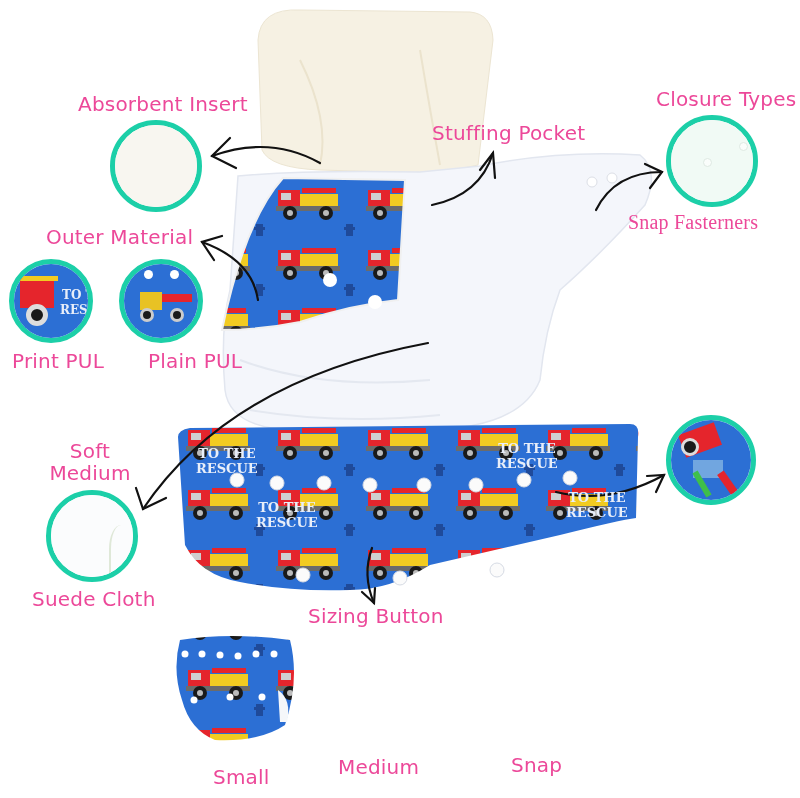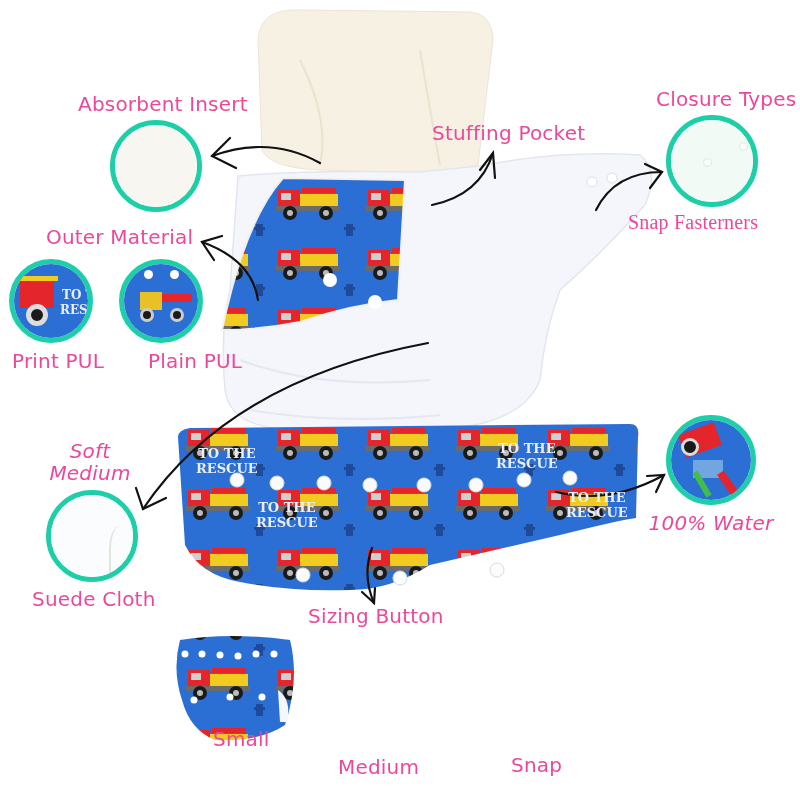--- a/index.html
+++ b/index.html
@@ -1,19 +1,19 @@
 <!DOCTYPE html>
 <html><head>
 <meta charset="utf-8">
 <style>
   * { box-sizing: border-box; margin: 0; padding: 0; }
   html, body { width: 800px; height: 798px; background: #ffffff; overflow: hidden; }
   body { position: relative; font-family: "DejaVu Sans", sans-serif; color: #111; }
   .label { position: absolute; font-size: 20px; line-height: 22px; white-space: nowrap; color: #ec4899; letter-spacing: 0.2px; }
-  .label.center { text-align: center; font-style: italic; }
+  .label.center { text-align: center; }
   .ring { position: absolute; border-radius: 50%; border: 5px solid #1ccfa8; overflow: hidden; }
   .fabric { position: absolute; inset: 0; background: #2c6fd4; }
   .white-fill { position: absolute; inset: 0; background: #fbfaf6; }
   svg.overlay { position: absolute; left: 0; top: 0; }
   .pattern-text { position: absolute; color: #e8eef9; font-family: "DejaVu Serif", serif; font-weight: bold; font-size: 13px; line-height: 15px; text-align: center; }
 </style>
 </head>
 <body>
 
 <svg class="overlay" width="800" height="798" viewBox="0 0 800 798">
@@ -162,30 +162,29 @@
 <div class="label" style="left:690px; top:389px;margin-top:36px;">PUL</div>
 <div class="ring" style="left:666px; top:415px; width:90px; height:90px;">
   <div class="fabric"></div>
   <div style="position:absolute; left:10px; top:8px; width:38px; height:24px; background:#e5252c; transform:rotate(-20deg);"></div>
   <div style="position:absolute; left:10px; top:18px; width:18px; height:18px; border-radius:50%; background:#1a1a1a; border:3px solid #ddd;"></div>
   <div style="position:absolute; left:22px; top:40px; width:30px; height:18px; background:#8fbde6; opacity:0.7;"></div>
   <div style="position:absolute; left:28px; top:50px; width:6px; height:28px; background:#3fbf4a; transform:rotate(-30deg);"></div>
   <div style="position:absolute; left:54px; top:50px; width:8px; height:30px; background:#e5252c; transform:rotate(-35deg);"></div>
 </div>
 <div class="label center" style="left:647px; top:512px; width:128px;">
-  <div>100% Water</div>
 </div>
 
 <div class="label center" style="left:40px; top:440px; width:100px;">
   <div>Soft</div>
   <div>Medium</div>
 </div>
 <div class="ring" style="left:46px; top:490px; width:92px; height:92px;">
   <div class="white-fill" style="background:#fbfcfd;"></div>
   <div style="position:absolute; left:58px; top:30px; width:30px; height:60px; border-left:2px solid #dfe8d8; border-radius:40% 0 0 0;"></div>
 </div>
 <div class="label" style="left:32px; top:588px;">Suede Cloth</div>
 
 <div class="label" style="left:308px; top:605px;text-align:right;">Sizing Button</div>
 
-<div class="label" style="left:213px; top:728px;">Small</div>
+<div class="label" style="left:213px; top:766px;">Small</div>
 <div class="label" style="left:338px; top:756px;">Medium</div>
 <div class="label" style="left:511px; top:754px;">Snap</div>
 
 </body></html>

